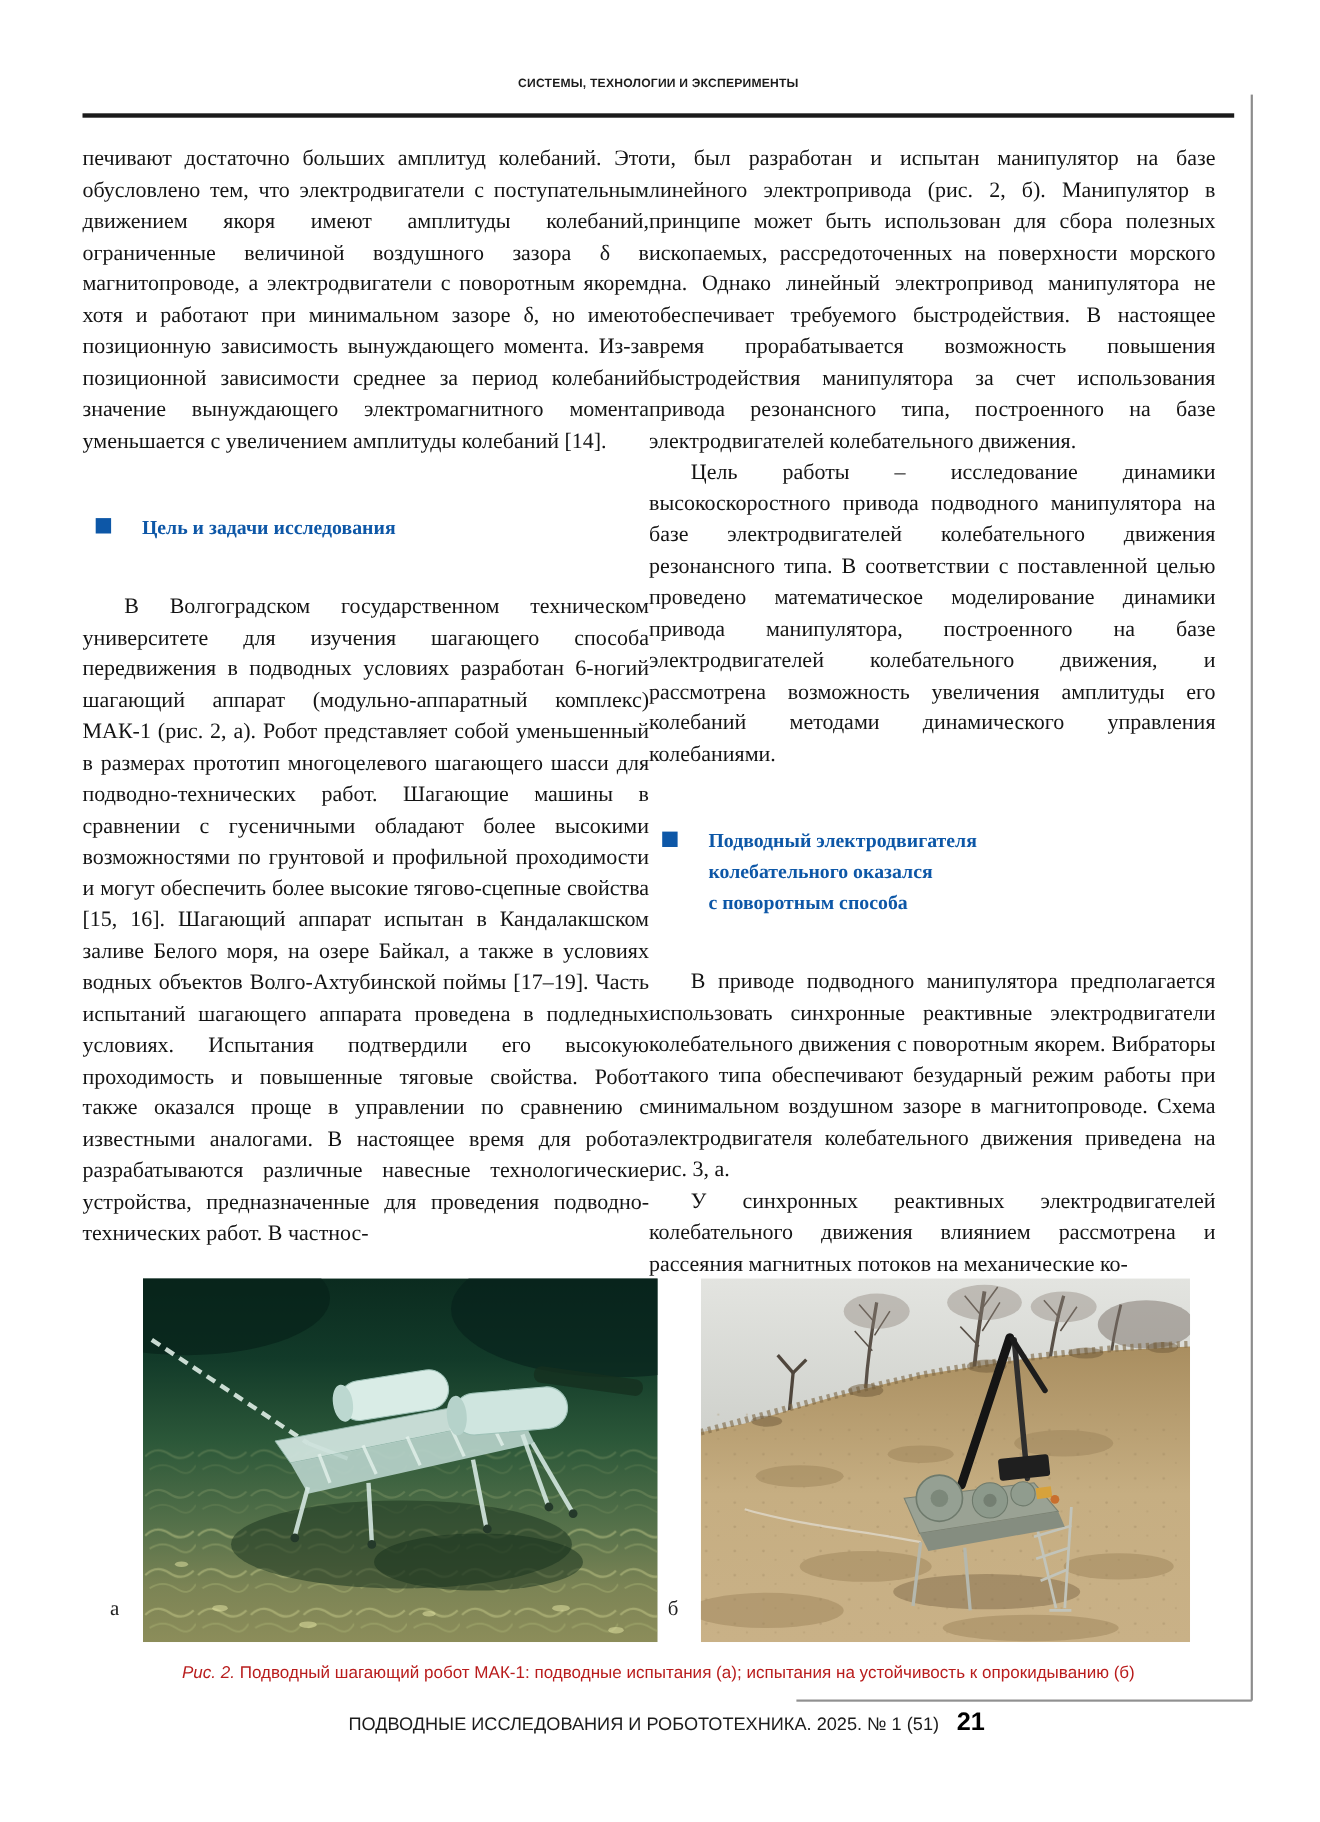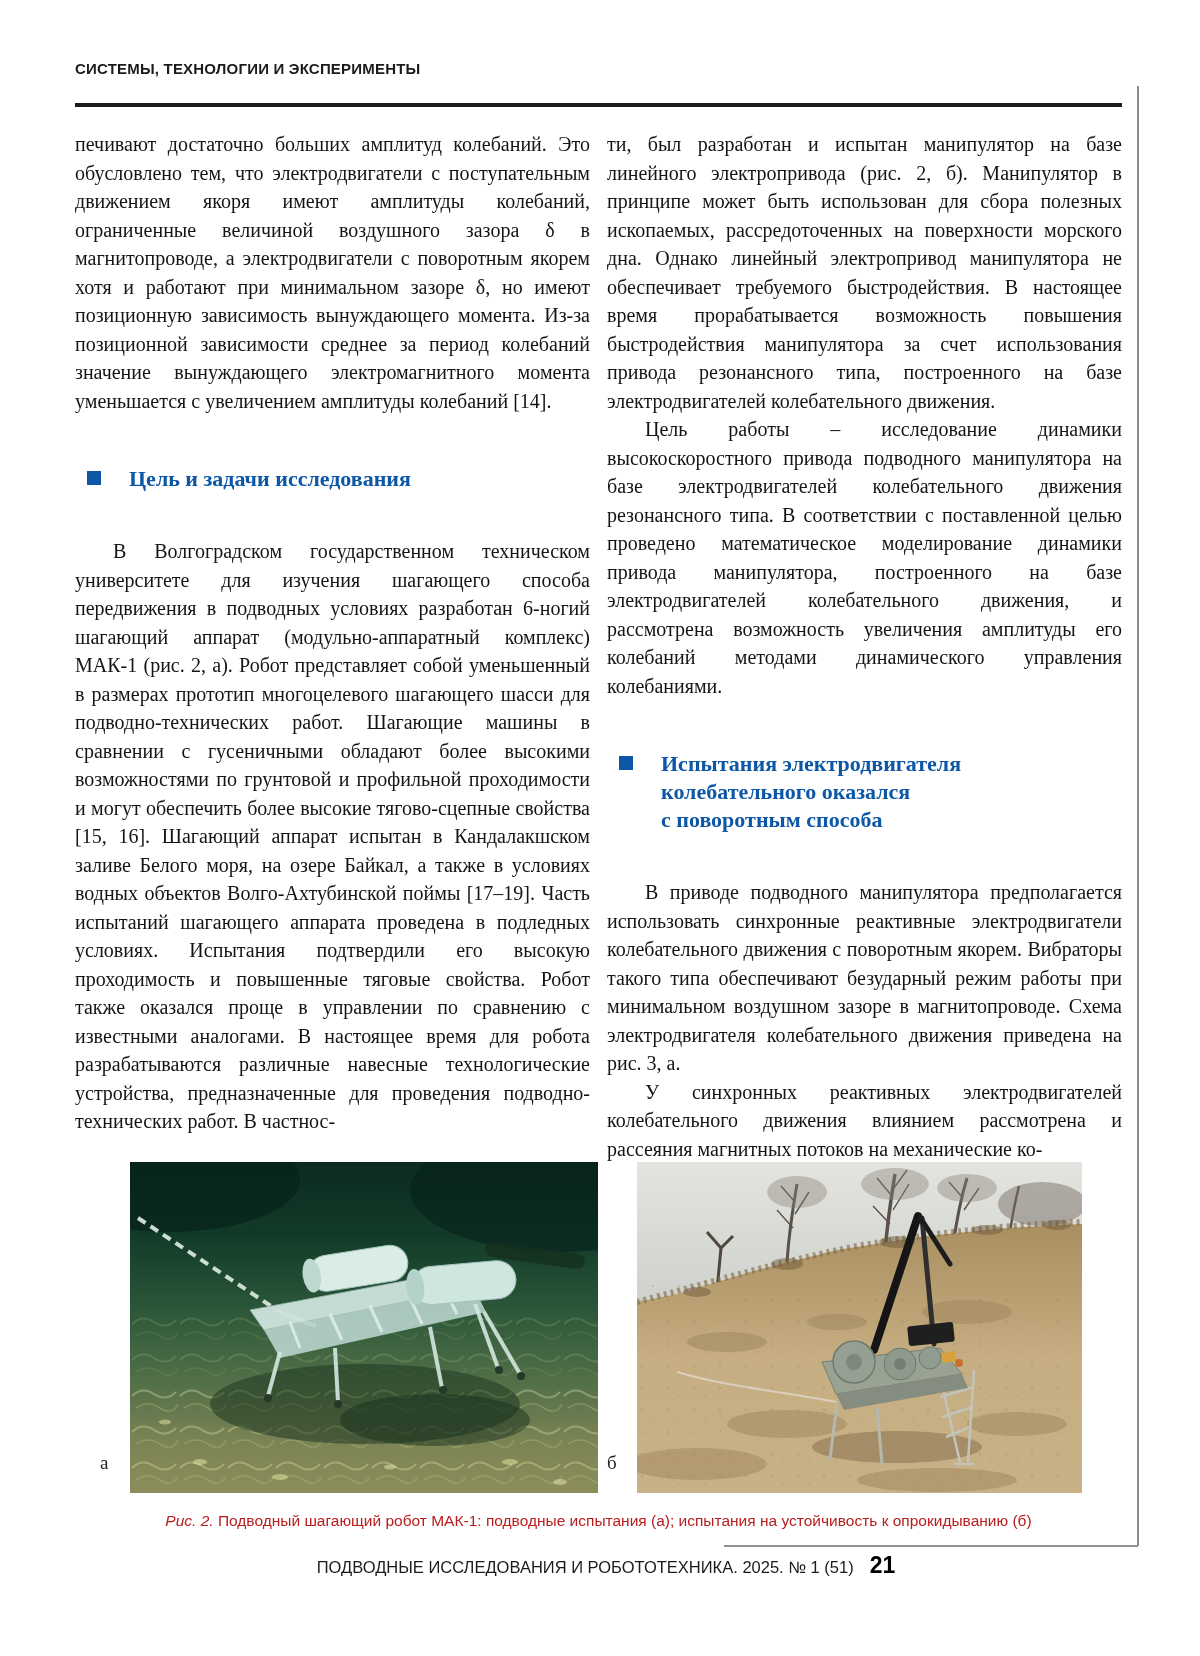--- a/index.html
+++ b/index.html
@@ -1,29 +1,29 @@
 <!DOCTYPE html>
 <html><head>
 <meta charset="utf-8">
 <style>
   html,body{margin:0;padding:0;background:#ffffff;}
   .page{position:relative;width:1200px;height:1656px;background:#ffffff;overflow:hidden;
         font-family:"Liberation Serif",serif;color:#141414;}
   
-  .running-head{position:absolute;top:60px;left:75px;width:1047px;text-align:left;
-    font-family:"Liberation Sans",sans-serif;font-weight:bold;font-size:15px;
+  .running-head{position:absolute;top:70px;left:75px;width:1047px;text-align:center;
+    font-family:"Liberation Sans",sans-serif;font-weight:bold;font-size:11px;
     letter-spacing:.2px;color:#1b1b1b;}
   .head-rule{position:absolute;top:103px;left:75px;width:1047px;height:4px;background:#1a1a1a;}
   .vline{position:absolute;left:1137px;top:86px;width:2px;height:1460px;background:#8c8c8c;}
   
-  .cols{position:absolute;top:130px;left:75px;width:1047px;display:flex;gap:17px;}
+  .cols{position:absolute;top:130px;left:75px;width:1047px;display:flex;}
   .col{width:515px;font-size:20px;line-height:28.5px;text-align:justify;}
   .col p{margin:0;}
   .col p.ind{text-indent:38px;}
-  .sec{display:flex;margin:50px 0 44px 0;color:#0d57a7;font-weight:bold;font-size:22px;line-height:28px;}
+  .sec{display:flex;margin:50px 0 44px 0;color:#0d57a7;font-weight:bold;font-size:18px;line-height:28px;}
   .sec .bullet{flex:none;width:14px;height:14px;background:#0d57a7;margin:6px 28px 0 12px;}
   .sec .lines span{display:block;}
   
   .figure{position:absolute;top:1162px;left:75px;width:1047px;height:333px;}
   .photo{position:absolute;top:0;height:331px;overflow:hidden;}
   .photo svg{display:block;}
   .photo-a{left:55px;width:468px;}
   .photo-b{left:562px;width:445px;}
   .fig-label{position:absolute;font-size:19px;color:#222;}
   .label-a{left:25px;top:290px;}
@@ -57,21 +57,21 @@
       </div>
       <p class="ind">В Волгоградском государственном техническом университете для изучения шагающего способа передвижения в подводных условиях разработан 6-ногий шагающий аппарат (модульно-аппаратный комплекс) МАК-1 (рис. 2, а). Робот представляет собой уменьшенный в размерах прототип многоцелевого шагающего шасси для подводно-технических работ. Шагающие машины в сравнении с гусеничными обладают более высокими возможностями по грунтовой и профильной проходимости и могут обеспечить более высокие тягово-сцепные свойства [15, 16]. Шагающий аппарат испытан в Кандалакшском заливе Белого моря, на озере Байкал, а также в условиях водных объектов Волго-Ахтубинской поймы [17–19]. Часть испытаний шагающего аппарата проведена в подледных условиях. Испытания подтвердили его высокую проходимость и повышенные тяговые свойства. Робот также оказался проще в управлении по сравнению с известными аналогами. В настоящее время для робота разрабатываются различные навесные технологические устройства, предназначенные для проведения подводно-технических работ. В частнос-</p>
     </div>
 
     <div class="col">
       <p class="cont">ти, был разработан и испытан манипулятор на базе линейного электропривода (рис. 2, б). Манипулятор в принципе может быть использован для сбора полезных ископаемых, рассредоточенных на поверхности морского дна. Однако линейный электропривод манипулятора не обеспечивает требуемого быстродействия. В настоящее время прорабатывается возможность повышения быстродействия манипулятора за счет использования привода резонансного типа, построенного на базе электродвигателей колебательного движения.</p>
       <p class="ind">Цель работы – исследование динамики высокоскоростного привода подводного манипулятора на базе электродвигателей колебательного движения резонансного типа. В соответствии с поставленной целью проведено математическое моделирование динамики привода манипулятора, построенного на базе электродвигателей колебательного движения, и рассмотрена возможность увеличения амплитуды его колебаний методами динамического управления колебаниями.</p>
       <div class="sec">
         <span class="bullet"></span>
         <span class="lines">
-          <span>Испытания электродвигателя</span>
+          <span>Подводный электродвигателя</span>
           <span>колебательного оказался</span>
           <span>с поворотным способа</span>
         </span>
       </div>
       <p class="ind">В приводе подводного манипулятора предполагается использовать синхронные реактивные электродвигатели колебательного движения с поворотным якорем. Вибраторы такого типа обеспечивают безударный режим работы при минимальном воздушном зазоре в магнитопроводе. Схема электродвигателя колебательного движения приведена на рис. 3, а.</p>
       <p class="ind">У синхронных реактивных электродвигателей колебательного движения влиянием рассмотрена и рассеяния магнитных потоков на механические ко-</p>
     </div>
   </div>
 
   <div class="figure">

